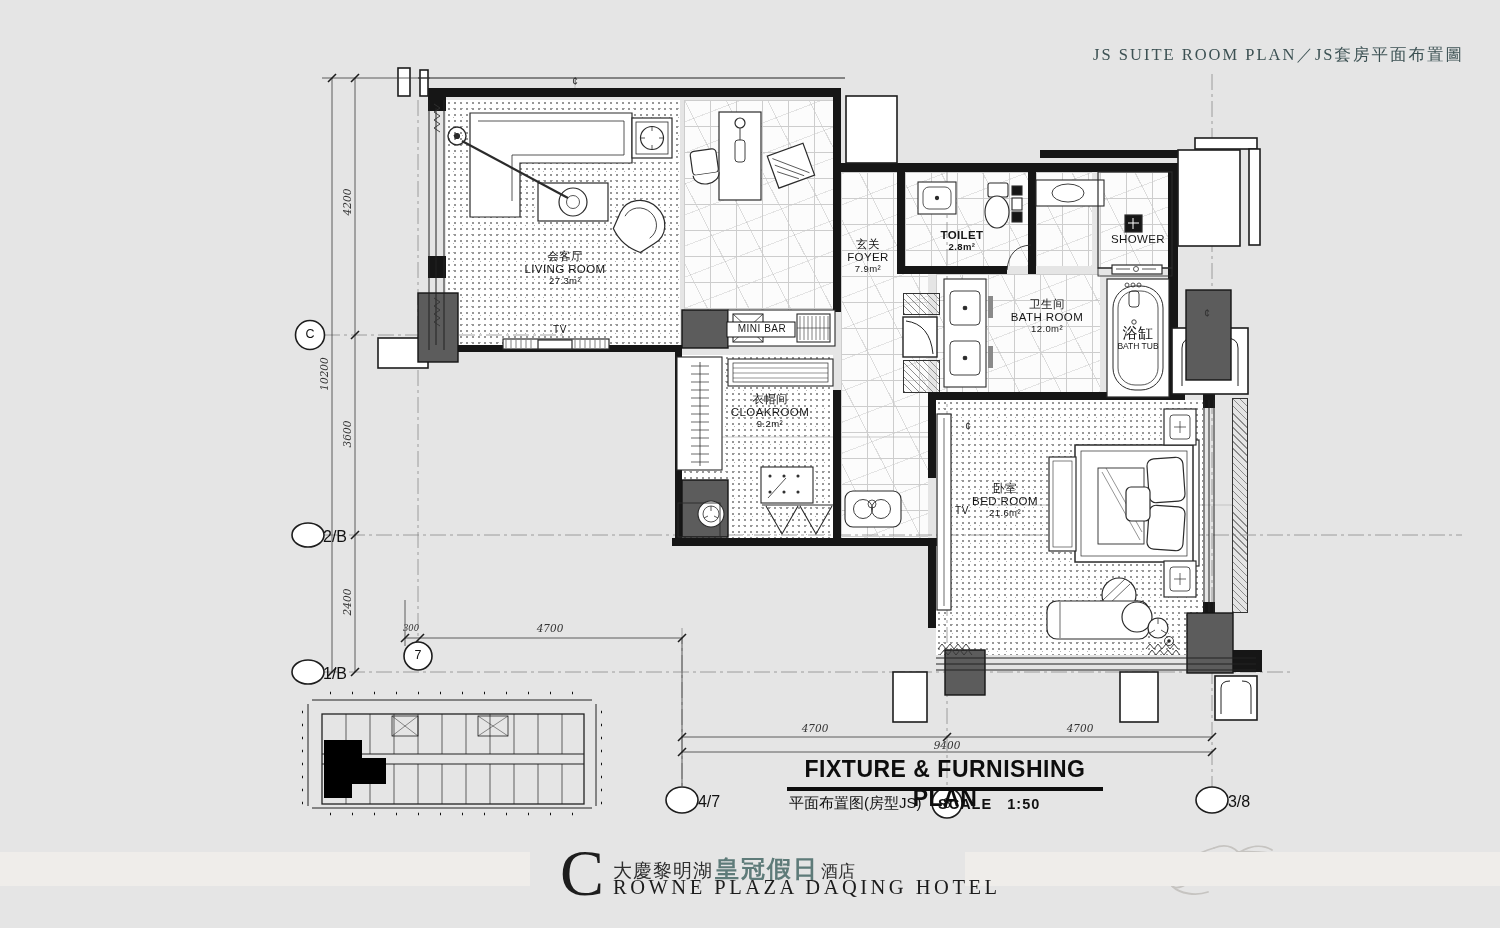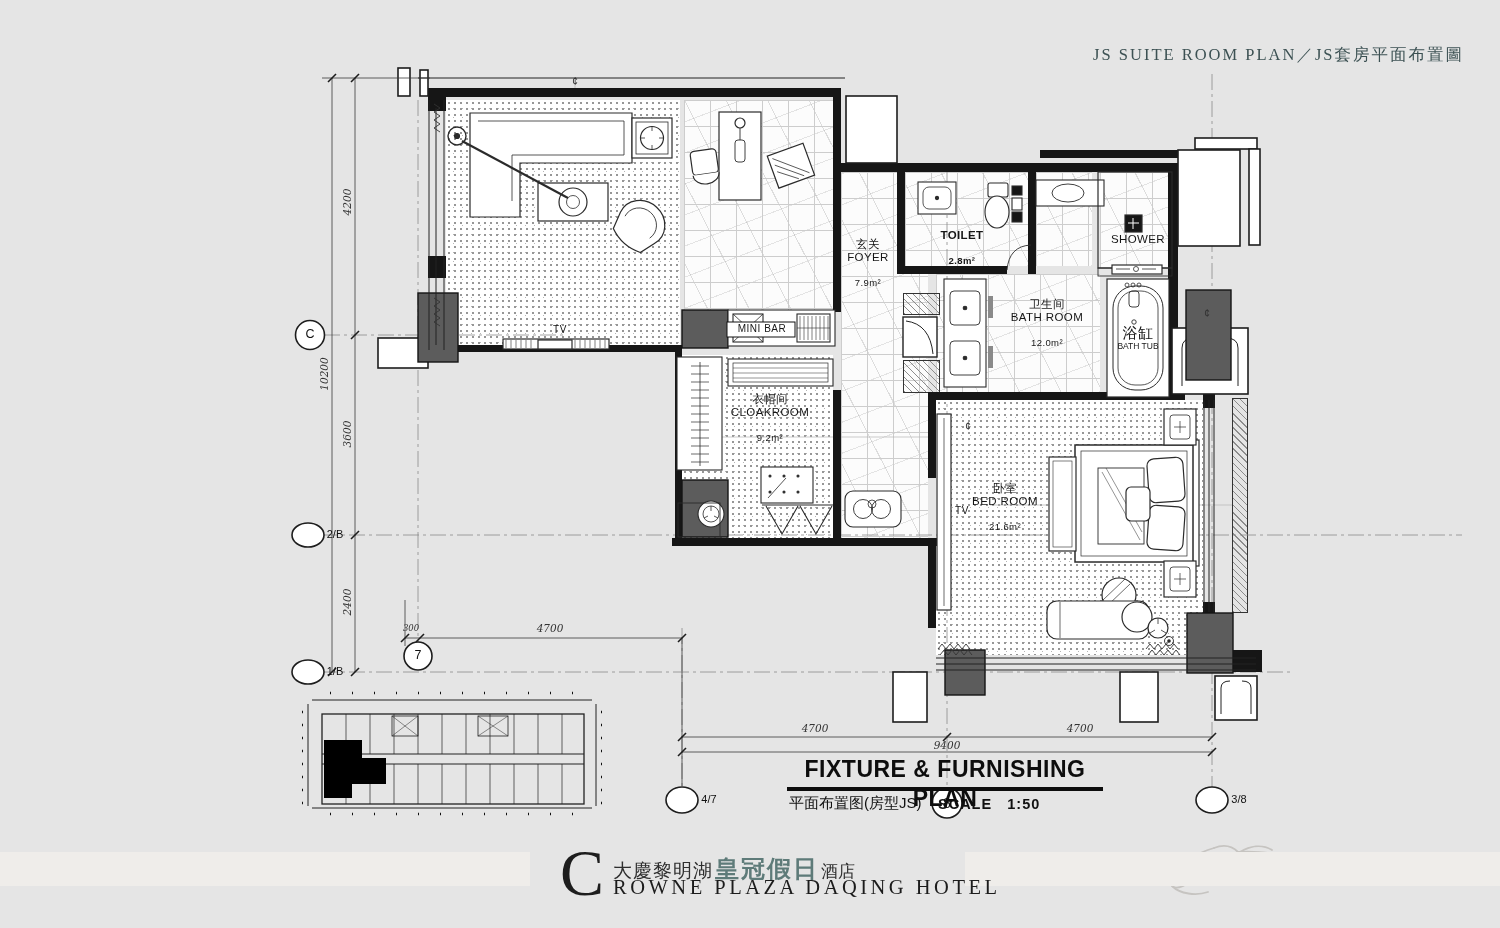--- a/index.html
+++ b/index.html
@@ -17,29 +17,29 @@
       linear-gradient(90deg,#cdcdcd 1px,transparent 1px),
       repeating-linear-gradient(63deg,rgba(140,140,140,.28) 0 1px,transparent 1px 37px),
       repeating-linear-gradient(-21deg,rgba(140,140,140,.22) 0 1px,transparent 1px 29px);
     background-size:26px 26px,26px 26px,auto,auto;}
   .hatch{background-image:repeating-linear-gradient(45deg,#8d8d8d 0 1px,transparent 1px 5px);
     border:1px solid #333;box-sizing:border-box;}
   
   .rlabel{text-align:center;line-height:1.12;font-size:11.5px;letter-spacing:.4px;color:#161616;}
   .rlabel .cn{display:block;font-size:11.5px;}
   .rlabel .en{display:block;font-size:11.5px;}
-  .rlabel .ar{display:block;font-size:9.5px;margin-top:14px;}
+  .rlabel .ar{display:block;font-size:9.5px;}
   .rlabel-sm .cn{font-size:15px;}
   .rlabel-sm .en{font-size:8.5px;letter-spacing:0;}
   .small-label{font-size:10px;letter-spacing:.5px;color:#161616;text-align:center;}
   .dim{font-family:"DejaVu Serif",serif;font-style:italic;font-size:10.5px;color:#333;text-align:center;}
   .dim-v{transform:rotate(-90deg);}
   .dim-xs{font-size:8.5px;}
   .blabel{font-size:12.5px;color:#111;text-align:center;font-family:"Liberation Sans",sans-serif;}
-  .blabel-sm{font-size:11px;padding-left:27px;}
+  .blabel-sm{font-size:16px;padding-left:27px;}
   .cl-mark{font-size:10px;color:#333;text-align:center;}
   .header-title{right:36px;top:44px;font-family:"Liberation Serif",serif;font-size:16.5px;
     letter-spacing:2px;color:#3c5153;white-space:nowrap;}
   .tb-title{left:770px;top:756px;width:350px;text-align:center;font-size:23px;font-weight:bold;
     letter-spacing:.5px;color:#0d0d0d;transform:scaleY(1.08);}
   .tb-underline{left:787px;top:787px;width:316px;height:4px;background:#0d0d0d;}
   .tb-sub{left:789px;top:794px;width:170px;font-size:15px;color:#111;}
   .tb-scale{left:938px;top:796px;width:140px;font-size:14.5px;font-weight:bold;color:#111;letter-spacing:1px;}
   .bar{top:852px;height:34px;background:#efedea;}
   .brand-c{left:560px;top:840px;font-family:"Liberation Serif",serif;font-size:66px;line-height:1;color:#1d1d1d;}
@@ -384,20 +384,25 @@
       <path d="M1214,848 C1224,844 1232,846 1238,852 C1258,850 1278,854 1296,858"></path>
       <path d="M1240,852 C1250,846 1262,844 1272,850"></path>
       <path d="M1270,856 C1300,852 1340,858 1368,864 C1390,868 1410,866 1424,860"></path>
       <path d="M1300,862 C1330,868 1366,872 1398,870"></path>
       <path d="M1172,886 C1180,894 1196,896 1208,892"></path>
     </g>
   </svg>
 
   <div class="abs header-title">JS SUITE ROOM PLAN／JS套房平面布置圖</div>
 
+  <div class="abs rlabel" style="left:480px;top:250px;width:170px;">
+    <span class="cn">会客厅</span>
+    <span class="en">LIVING ROOM</span>
+    <span class="ar">27.3m²</span>
+  </div>
   <div class="abs rlabel" style="left:818px;top:238px;width:100px;">
     <span class="cn">玄关</span>
     <span class="en">FOYER</span>
     <span class="ar">7.9m²</span>
   </div>
   <div class="abs rlabel" style="left:912px;top:229px;width:100px;font-weight:bold;">
     <span class="en">TOILET</span>
     <span class="ar">2.8m²</span>
   </div>
   <div class="abs rlabel" style="left:1088px;top:233px;width:100px;">

